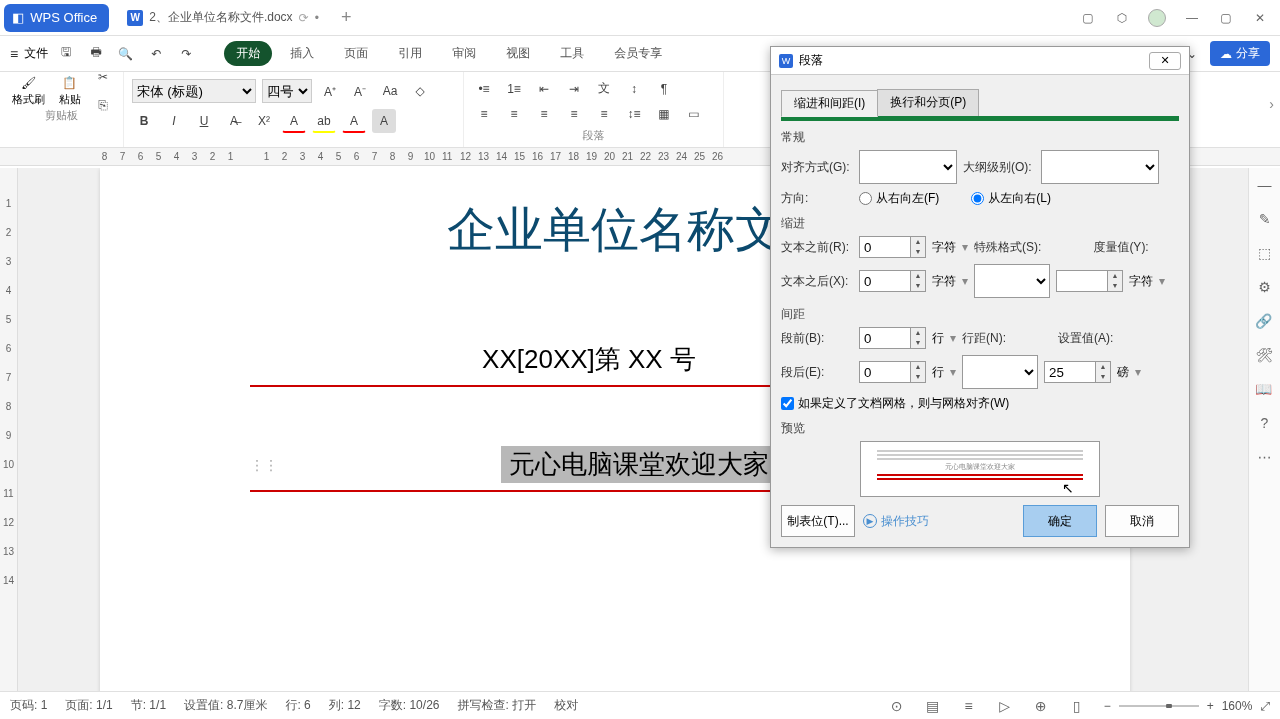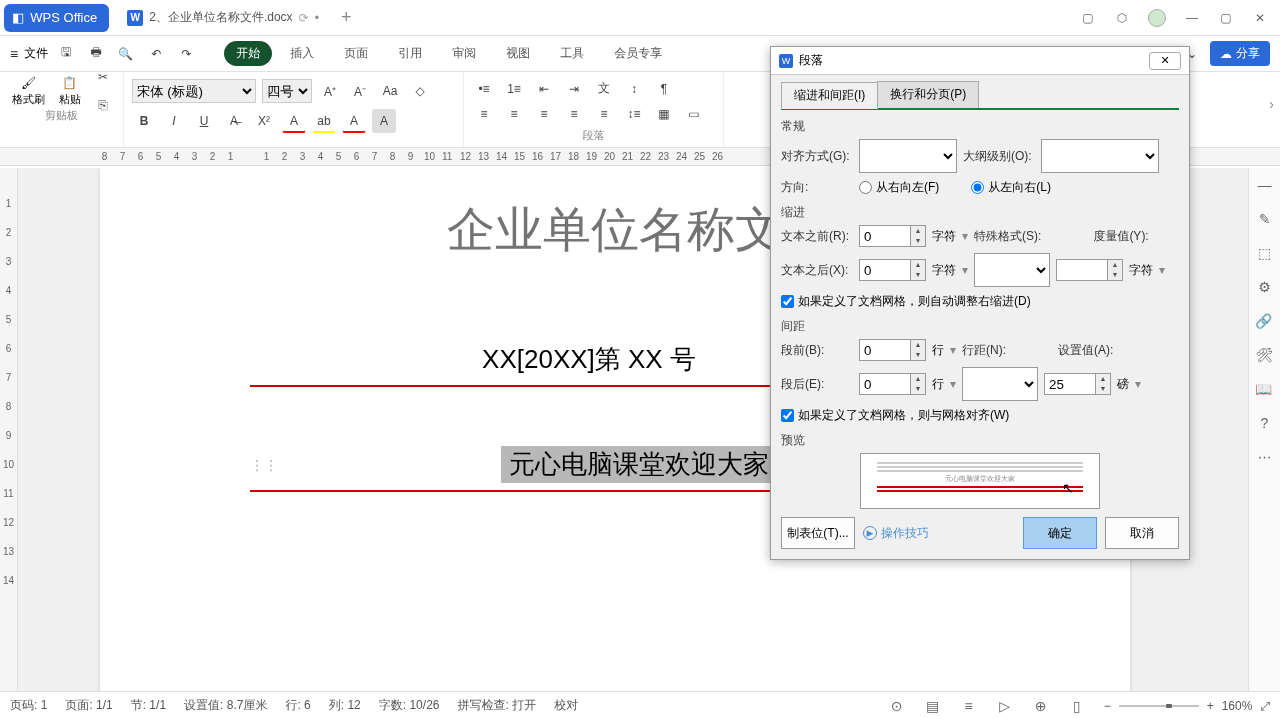--- a/index.html
+++ b/index.html
@@ -35,21 +35,21 @@
 select.font-name { width:124px; height:24px; border:1px solid #ccc; }
 select.font-size { width:50px; height:24px; border:1px solid #ccc; }
 .ribbon-expand { position:absolute; right:6px; top:24px; color:#888; font-size:14px; }
 
 
 .ruler { height:18px; background:#f5f5f5; border-bottom:1px solid #ddd; display:flex; align-items:center; padding-left:100px; font-size:10px; color:#666; gap:9px; overflow:hidden; }
 .ruler span { width:9px; text-align:center; }
 .workspace { position:absolute; top:168px; left:0; right:32px; bottom:28px; background:#f0f0f0; overflow:hidden; }
 .vruler { position:absolute; left:0; top:0; width:18px; bottom:0; background:#f5f5f5; border-right:1px solid #ddd; display:flex; flex-direction:column; align-items:center; padding-top:30px; color:#666; font-size:10px; gap:18px; }
 .page { position:absolute; left:100px; top:0; width:1030px; height:540px; background:#fff; box-shadow:0 1px 4px rgba(0,0,0,0.15); padding:30px 150px; }
-.doc-title { font-size:48px; color:#737373; font-family:"SimSun",serif; text-align:center; margin-bottom:80px; }
+.doc-title { font-size:48px; color:#0c4a6e; font-family:"SimSun",serif; text-align:center; margin-bottom:80px; }
 .doc-line { display:flex; font-size:26px; font-family:"SimSun",serif; margin-bottom:8px; }
 .doc-line .left { flex:1; text-align:center; }
 .redline { border:none; border-top:2px solid #c00; margin:4px 0 60px 0; width:720px; }
 .highlighted-block { display:flex; align-items:center; gap:20px; }
 .drag-handle { color:#aaa; font-size:14px; }
 .highlighted { background:#b8b8b8; padding:4px 8px; font-size:26px; font-family:"SimSun",serif; }
 .redline2 { border:none; border-top:2px solid #c00; margin-top:8px; width:720px; }
 
 
 .rightrail { position:absolute; right:0; top:168px; width:32px; bottom:28px; background:#fafafa; border-left:1px solid #e0e0e0; display:flex; flex-direction:column; align-items:center; gap:16px; padding-top:8px; }
@@ -59,21 +59,21 @@
 .statusbar { position:absolute; bottom:0; left:0; right:0; height:28px; background:#fff; border-top:1px solid #e0e0e0; display:flex; align-items:center; padding:0 10px; gap:18px; color:#555; font-size:12px; }
 .status-spacer { flex:1; }
 .zoom { display:flex; align-items:center; gap:8px; }
 
 
 .dialog { position:absolute; left:770px; top:46px; width:420px; background:#f0f0f0; border:1px solid #999; box-shadow:0 2px 10px rgba(0,0,0,0.3); }
 .dlg-title { height:28px; background:#fff; display:flex; align-items:center; padding:0 8px; gap:6px; border-bottom:1px solid #ccc; }
 .dlg-title .doc-icon2 { width:14px; height:14px; background:#2b68d8; color:#fff; font-size:9px; display:flex; align-items:center; justify-content:center; border-radius:2px; }
 .dlg-close { margin-left:auto; width:32px; height:18px; border:1px solid #aaa; border-radius:3px; display:flex; align-items:center; justify-content:center; font-size:11px; background:#fff; }
 .dlg-body { padding:6px 10px 10px 10px; }
-.dlg-tabs { display:flex; border-bottom:2px solid #15803d; }
+.dlg-tabs { display:flex; border-bottom:5px solid #15803d;margin-top:8px; }
 .dlg-tab { padding:4px 12px; border:1px solid #aaa; border-bottom:none; background:#e0e0e0; margin-right:-1px; }
 .dlg-tab.active { background:#f0f0f0; border-bottom:1px solid #f0f0f0; position:relative; top:1px; }
 .section { margin-top:8px; }
 .sec-label { color:#444; margin-bottom:4px; }
 .row { display:flex; align-items:center; gap:6px; margin-bottom:6px; }
 .row label { min-width:72px; color:#333; }
 .dlg-select { height:22px; border:1px solid #999; background:#fff; padding:16px 4px; }
 .spinner { width:52px; height:22px; border:1px solid #999; background:#fff; padding:0 4px; }
 .spin-wrap { display:flex; }
 .spin-btns { display:flex; flex-direction:column; border:1px solid #999; border-left:none; }
@@ -391,24 +391,20 @@
         <div class="spin-wrap">
             <input class="spinner" style="">
             <div class="spin-btns">
               <div>▲</div>
               <div>▼</div>
             </div>
           </div>
         <span>字符</span>
           <span style="color:#888">▾</span>
       </div>
-      <div class="chk">
-          <input type="checkbox" checked="" style="">
-          <span>如果定义了文档网格，则自动调整右缩进(D)</span>
-        </div>
     </div>
 
     <div class="section">
       <div class="sec-label">间距</div>
       <div class="row">
         <label>段前(B):</label>
         <div class="spin-wrap">
             <input class="spinner" value="0" style="">
             <div class="spin-btns">
               <div>▲</div>

